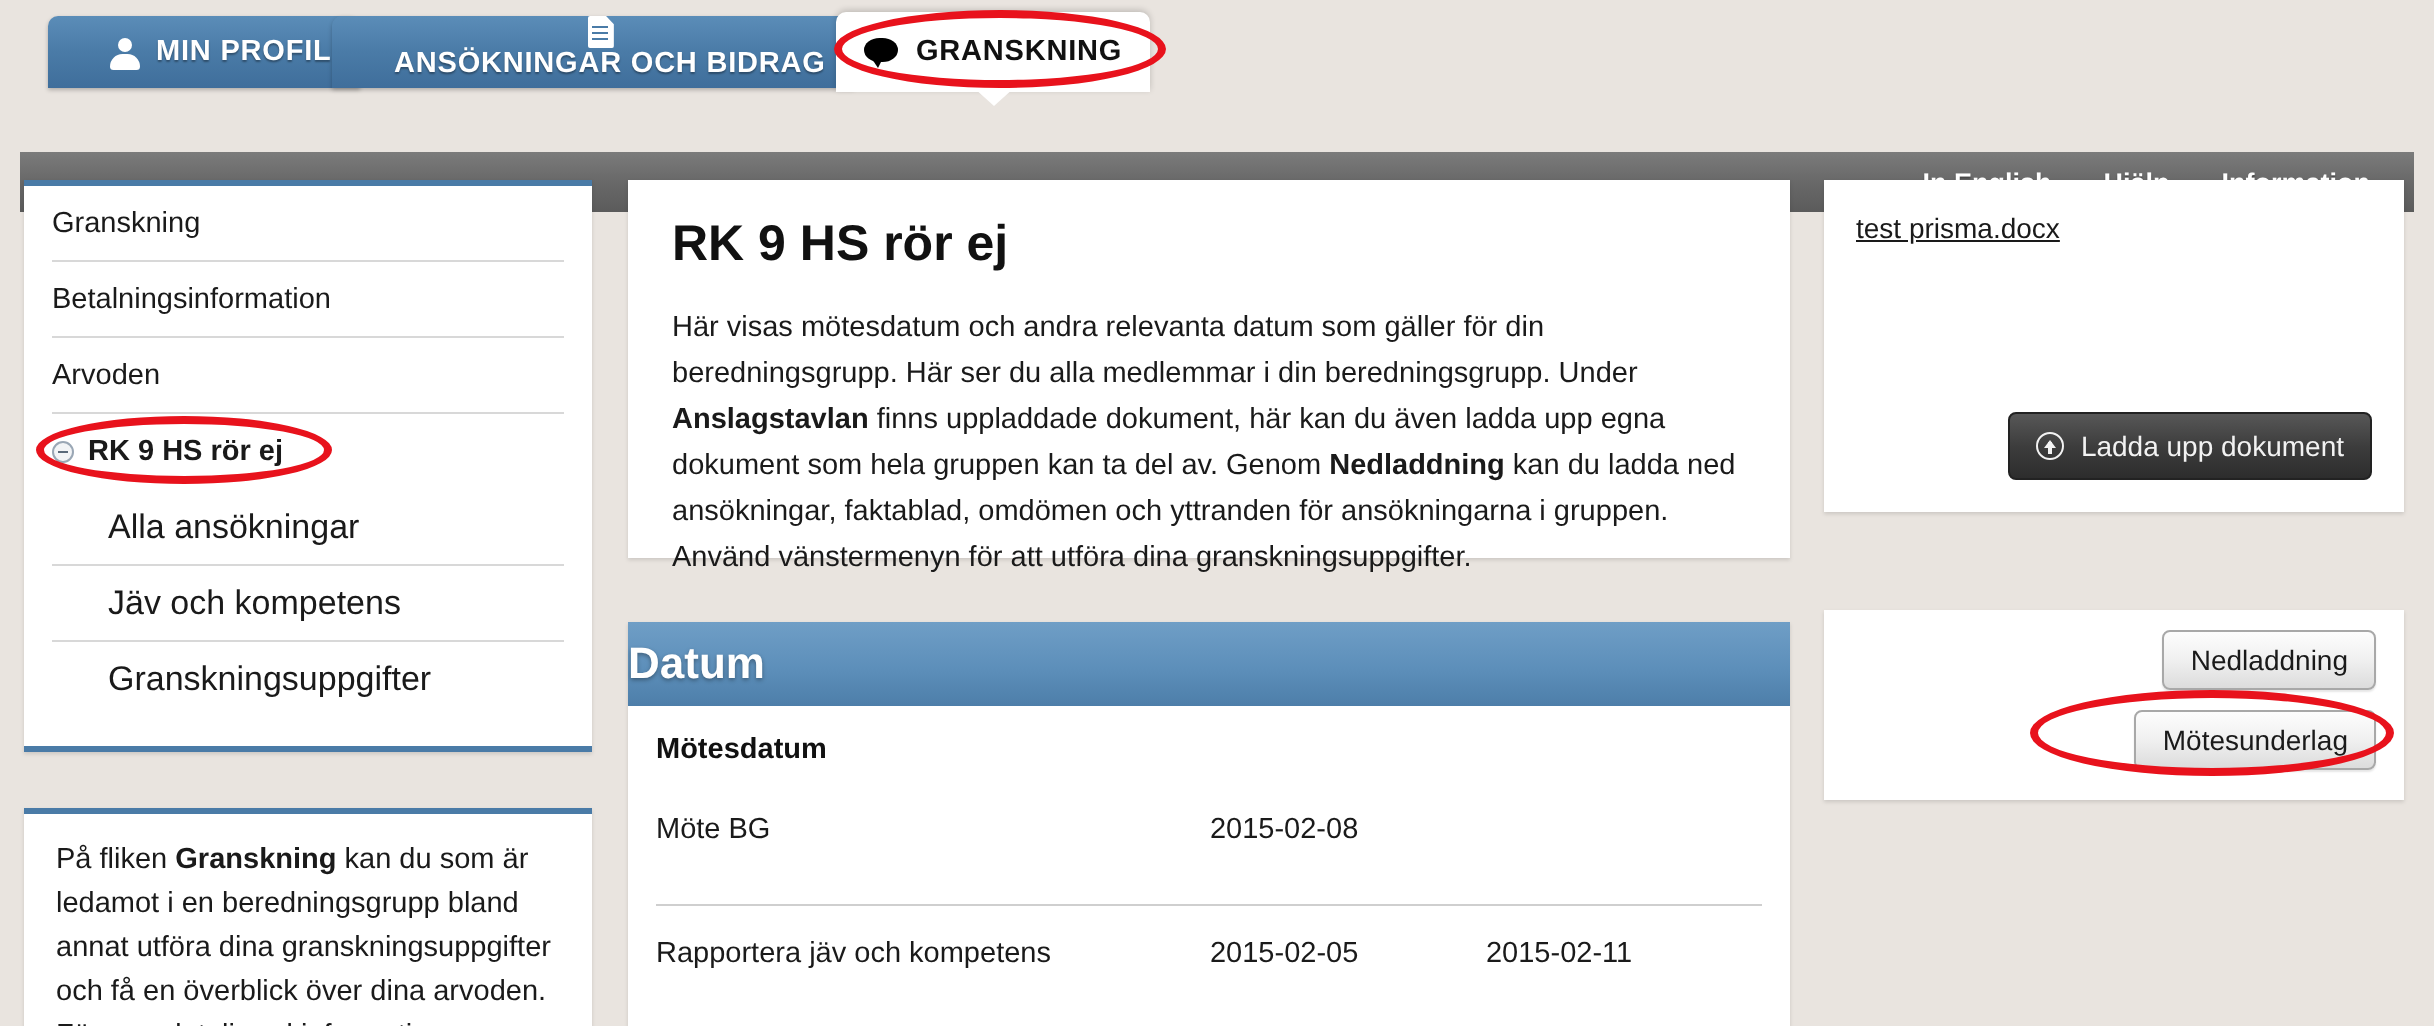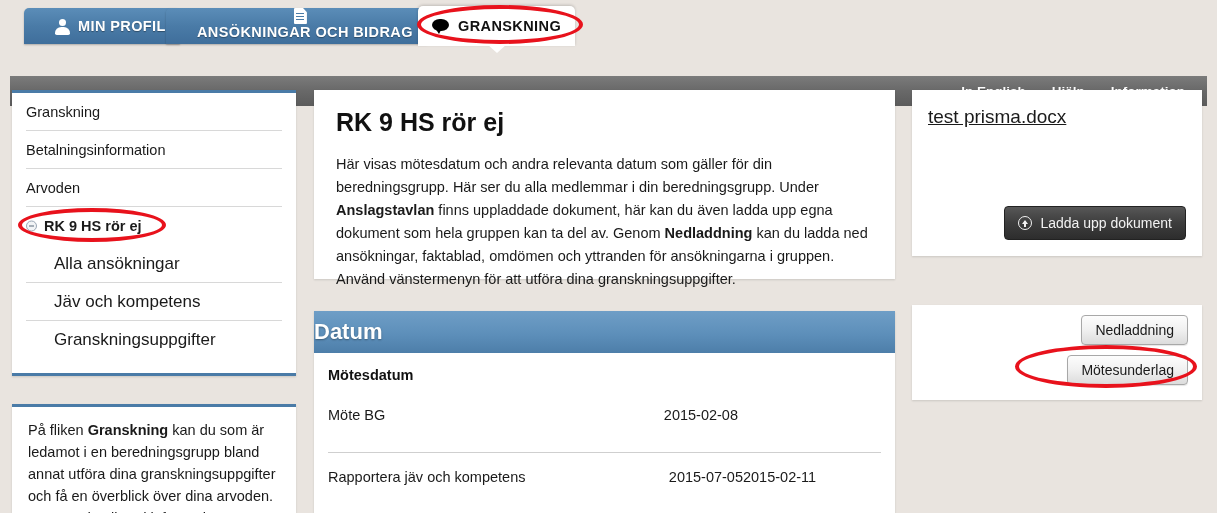--- a/index.html
+++ b/index.html
@@ -235,37 +235,37 @@
   }
   .datum-row {
     display: flex;
     font-size: 14.5px;
     color: #1a1a1a;
     height: 46px;
     align-items: flex-start;
   }
   .datum-row.ruled { border-bottom: 1px solid #cfcfcf; gap: 10px; }
   .dcell-label { width: 285px; }
-  .dcell-d1 { width: 142px; text-align: right; }
+  .dcell-d1 { width: 142px; }
   .dcell-d2 { width: 142px; }
 
   
   #anslag-panel {
     left: 912px; top: 90px;
     width: 290px; height: 166px;
     padding: 16px 16px 0 16px;
   }
   #anslag-panel h2 {
     margin: 0 0 18px 0;
     font-size: 23px;
     font-weight: bold;
     color: #111;
   }
   #anslag-file {
-    font-size: 19px;
+    font-size: 14px;
     color: #1a1a1a;
     text-decoration: underline;
     cursor: pointer;
     display: inline-block;
   }
   #btn-upload {
     position: absolute;
     right: 16px; bottom: 16px;
     height: 31px;
     display: flex; align-items: center;
@@ -413,21 +413,21 @@
       <div class="datum-subhead">Mötesdatum</div>
 
       <div class="datum-row ruled">
         <div class="dcell-label">Möte BG</div>
         <div class="dcell-d1">2015-02-08</div>
         <div class="dcell-d2"></div>
       </div>
 
       <div class="datum-row" style="padding-top:16px;">
         <div class="dcell-label">Rapportera jäv och kompetens</div>
-        <div class="dcell-d1">2015-07-05</div>
+        <div class="dcell-d1">2015-02-05</div>
         <div class="dcell-d2">2015-02-11</div>
       </div>
     </div>
   </div>
 
   <div class="panel" id="anslag-panel">
     <a id="anslag-file">test prisma.docx</a>
     <div id="btn-upload">
       <span class="ico-upload"></span>
       <span>Ladda upp dokument</span>

